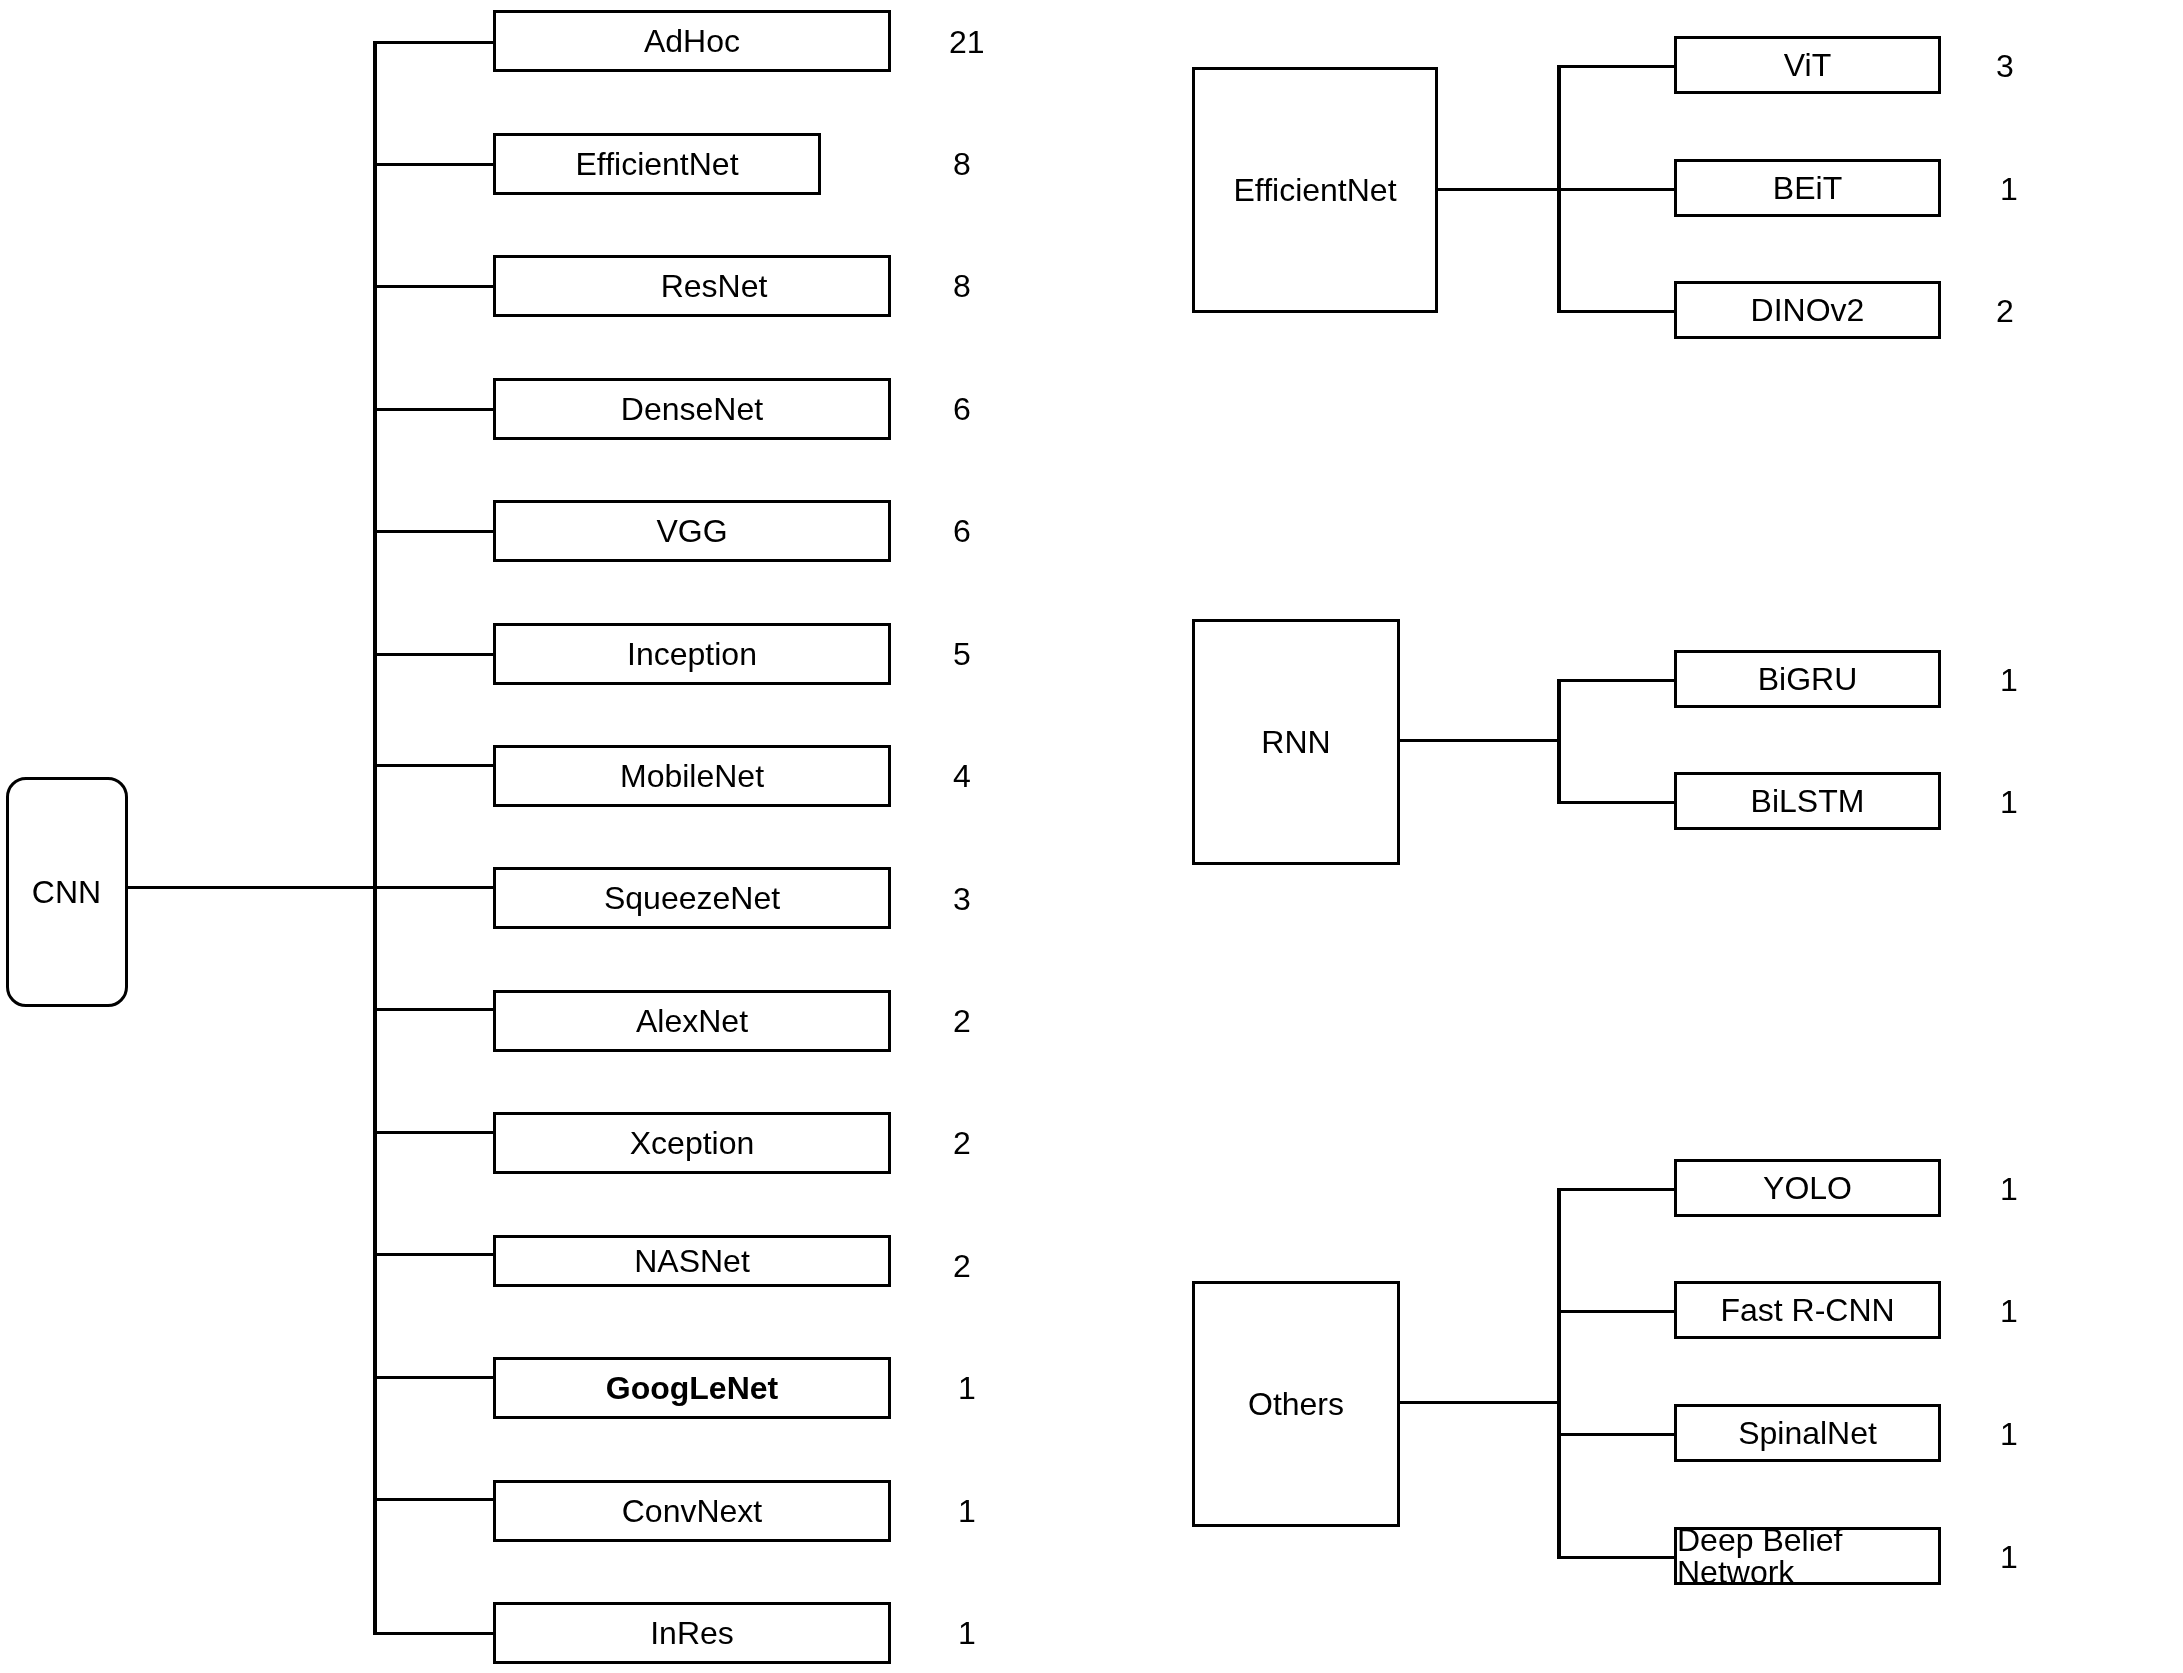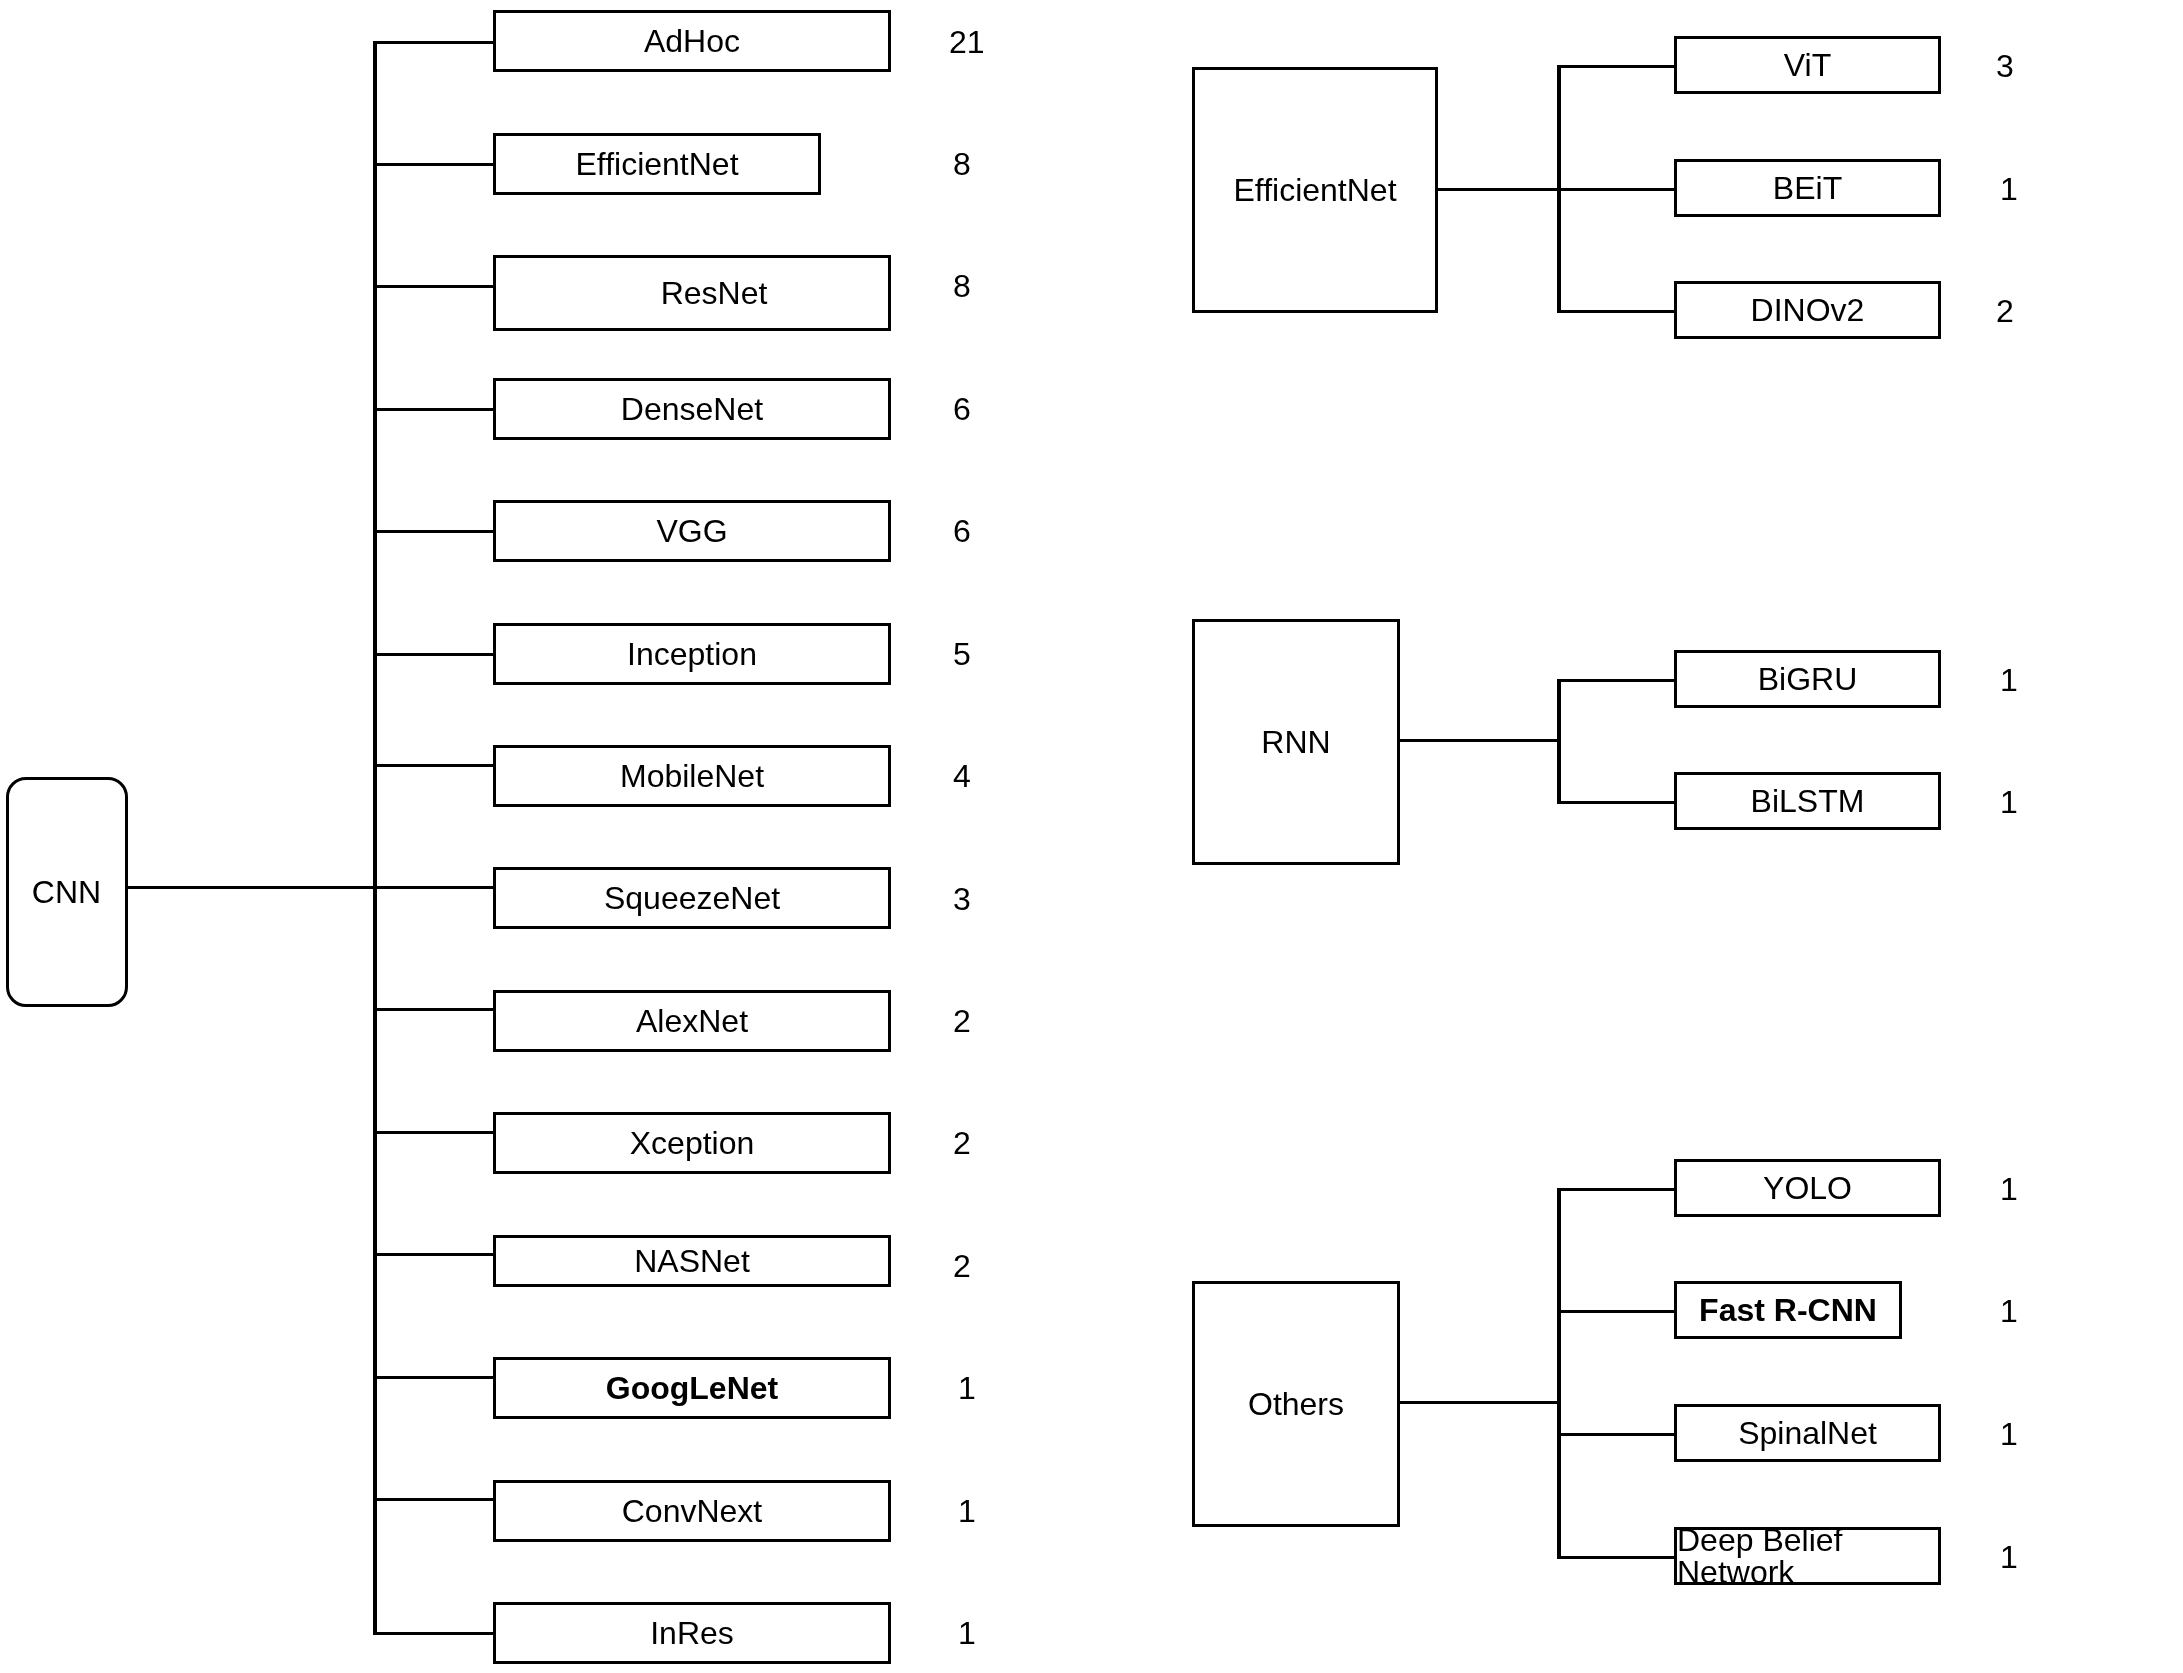--- a/index.html
+++ b/index.html
@@ -81,21 +81,21 @@
   <div class="node leaf" style="left:493px; top:10.3px; width:398px; height:62px;">
     <span>AdHoc</span>
   </div>
   <div class="count" style="left:949px; top:25.5px;">21</div>
 
   <div class="node leaf" style="left:493px; top:133px; width:328px; height:62px;">
     <span>EfficientNet</span>
   </div>
   <div class="count" style="left:953px; top:148px;">8</div>
 
-  <div class="node leaf" style="left:493px; top:255px; width:398px; height:76px;padding-left:44px;">
+  <div class="node leaf" style="left:493px; top:255px; width:398px; height:62px;padding-left:44px;">
     <span>ResNet</span>
   </div>
   <div class="count" style="left:953px; top:270px;">8</div>
 
   <div class="node leaf" style="left:493px; top:378px; width:398px; height:62px;text-align:right;">
     <span>DenseNet</span>
   </div>
   <div class="count" style="left:953px; top:393px;">6</div>
 
   <div class="node leaf" style="left:493px; top:500px; width:398px; height:62px;">
@@ -198,21 +198,21 @@
   <div class="hline" style="left:1557px; top:1188px; width:120px;"></div>
   <div class="hline" style="left:1557px; top:1310px; width:120px;"></div>
   <div class="hline" style="left:1557px; top:1433px; width:120px;"></div>
   <div class="hline" style="left:1557px; top:1556px; width:120px;"></div>
 
   <div class="node leaf" style="left:1674px; top:1159px; width:267px; height:58px;">
     <span>YOLO</span>
   </div>
   <div class="count" style="left:2000px; top:1173px;">1</div>
 
-  <div class="node leaf" style="left:1674px; top:1281px; width:228px; height:58px;font-weight:bold;">
+  <div class="node leaf" style="left:1674px; top:1281px; width:267px; height:58px;">
     <span>Fast R-CNN</span>
   </div>
   <div class="count" style="left:2000px; top:1295px;">1</div>
 
   <div class="node leaf" style="left:1674px; top:1404px; width:267px; height:58px;">
     <span>SpinalNet</span>
   </div>
   <div class="count" style="left:2000px; top:1418px;">1</div>
 
   <div class="node leaf" style="left:1674px; top:1527px; width:267px; height:58px;">

